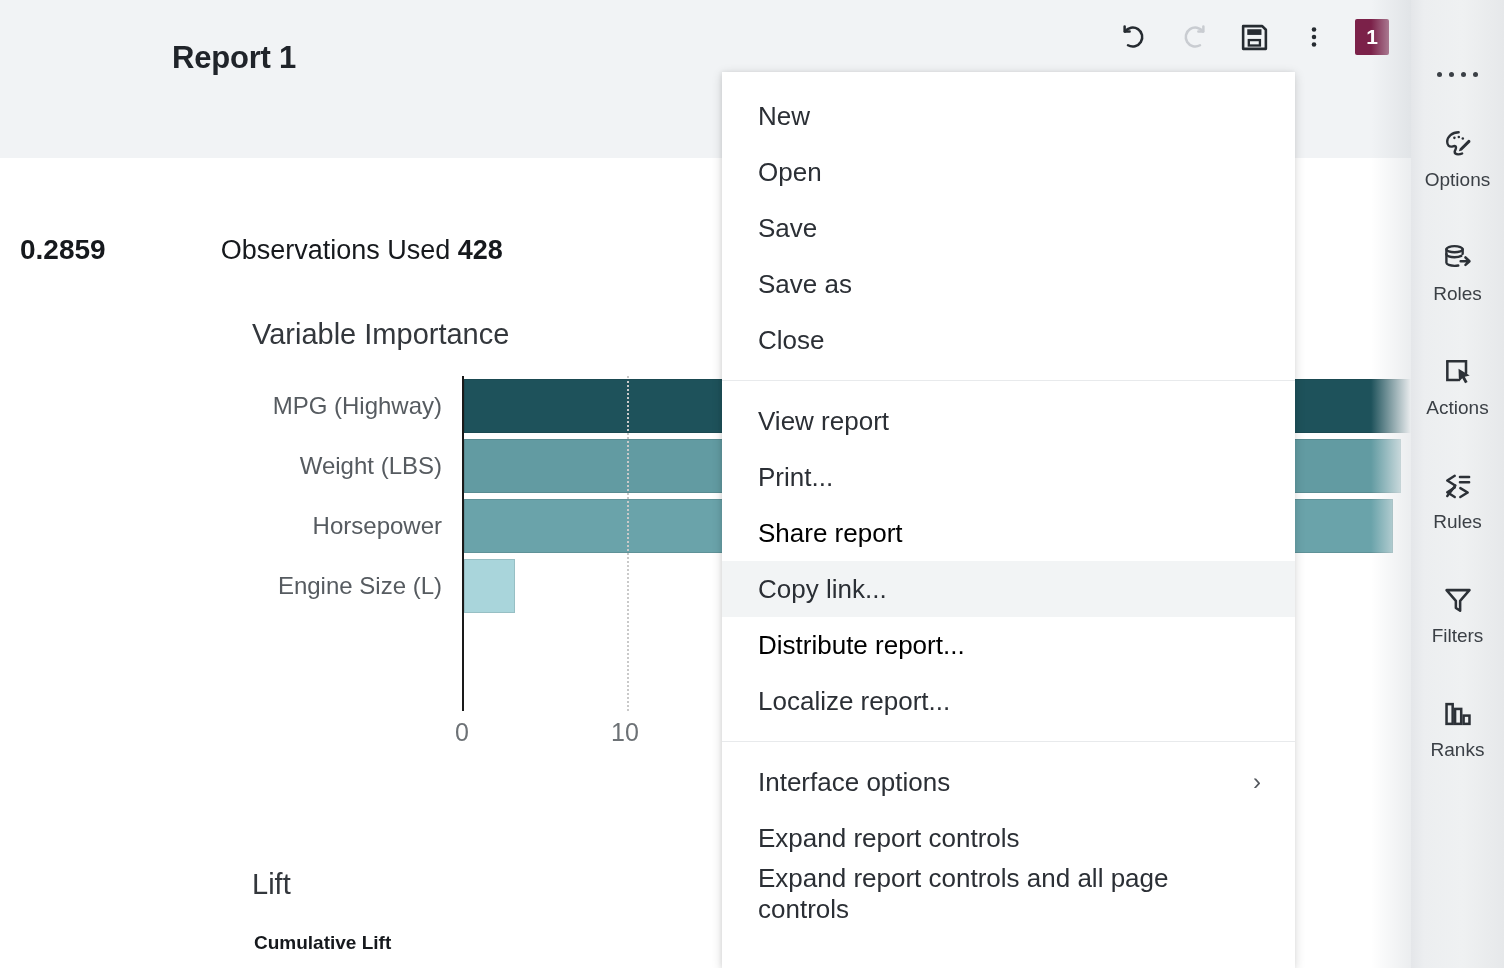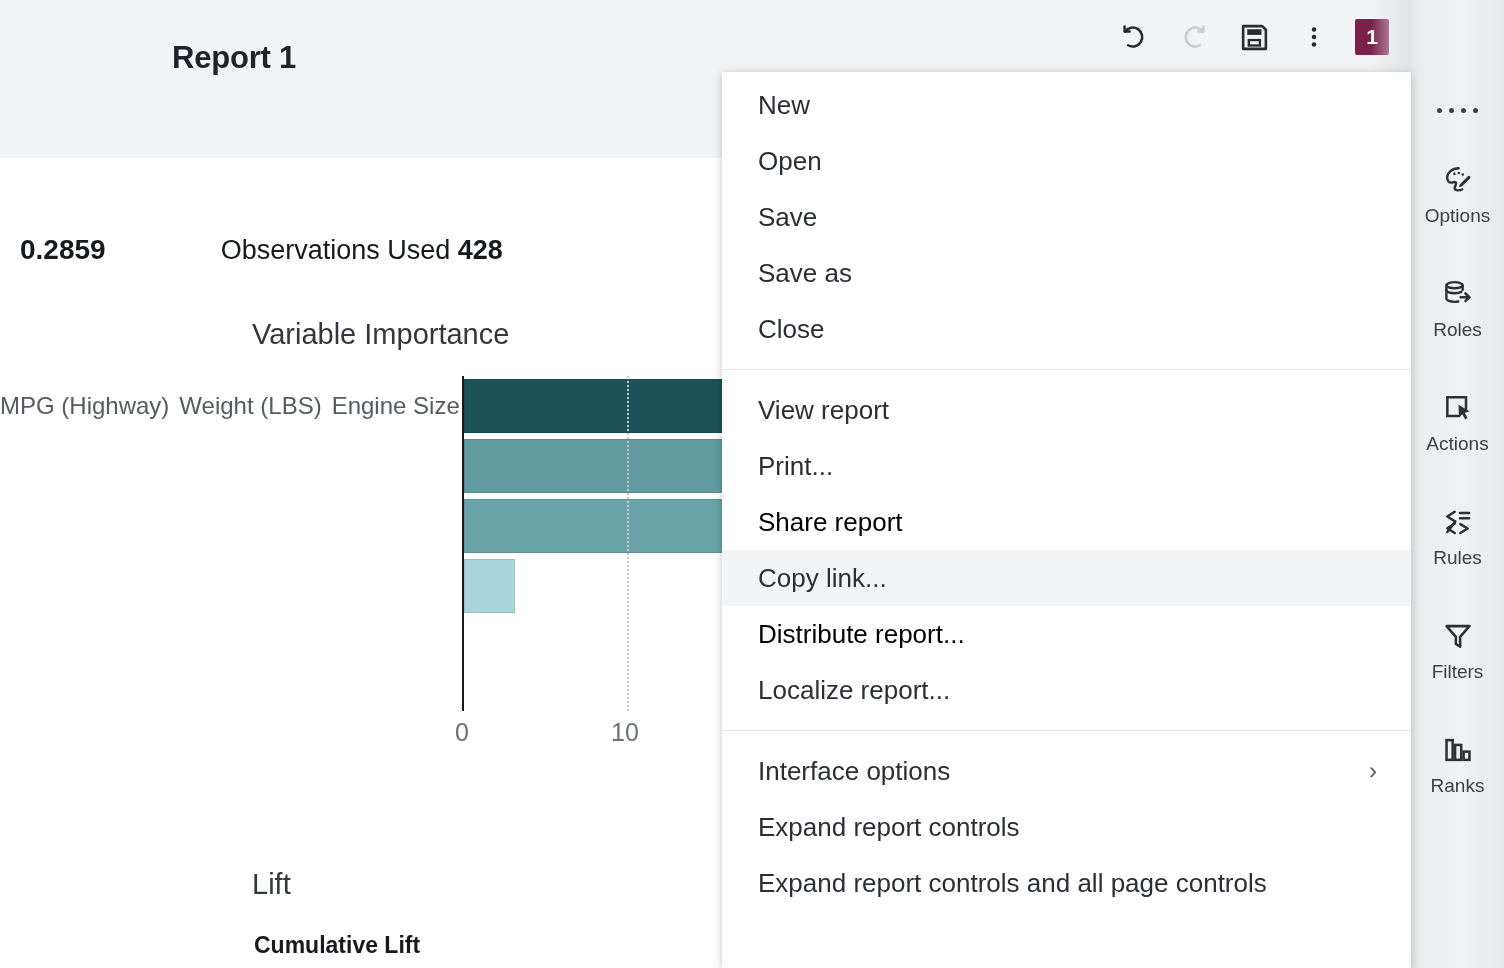--- a/index.html
+++ b/index.html
@@ -68,21 +68,21 @@
     position: absolute; left: 252px; top: 160px;
     font-size: 29px; color: #33373c; font-weight: 400;
   }
   .chart-area {
     position: absolute; left: 0px; top: 218px;
     width: 1411px; height: 390px;
   }
   .cat-labels {
     position: absolute; left: 0px; top: 0px;
     width: 452px;
-    display: flex; flex-direction: row;
+    display: flex; flex-direction: column;
   }
   .cat-label {
     height: 60px; line-height: 60px;
     text-align: right; padding-right: 10px;
     font-size: 24px; color: #565b60;
     white-space: nowrap;
   }
   .plot {
     position: absolute; left: 462px; top: 0px;
     width: 949px; height: 335px;
@@ -107,67 +107,67 @@
     font-size: 25px; color: #6d7276;
     transform: translateX(-50%);
   }
 
   .lift-title {
     position: absolute; left: 252px; top: 710px;
     font-size: 29px; color: #33373c; font-weight: 400;
   }
   .lift-sub {
     position: absolute; left: 254px; top: 774px;
-    font-size: 23px; color: #16191d; font-weight: 700;
+    font-size: 19px; color: #16191d; font-weight: 700;
   }
 
   
   .content-fade {
     position: absolute; right: 0; top: 0; width: 40px; height: 100%;
     background: linear-gradient(to right, rgba(255,255,255,0), rgba(235,237,239,1));
     pointer-events: none;
   }
   .header-fade {
     position: absolute; right: 0; top: 0; width: 40px; height: 100%;
     background: linear-gradient(to right, rgba(241,243,245,0), rgba(225,228,231,1));
     pointer-events: none;
   }
 
   
   .sidebar {
     position: absolute; right: 0; top: 0;
     width: 93px; height: 968px;
     background: linear-gradient(to right, #e4e6e9 0%, #eceef0 14%, #eff1f2 55%, #e6e8ea 100%);
     display: flex; flex-direction: column; align-items: center;
-    padding-top: 108px;
+    padding-top: 72px;
   }
   .sb-dots {
     display: flex; gap: 7px; margin-bottom: 48px; cursor: pointer;
   }
   .sb-dots i {
     width: 5px; height: 5px; border-radius: 50%; background: #3b4046;
     display: block;
   }
   .sb-item {
     width: 93px; display: flex; flex-direction: column;
     align-items: center; margin-bottom: 48px; cursor: pointer;
   }
   .sb-icon { height: 38px; display: flex; align-items: center; justify-content: center; }
   .sb-label {
     margin-top: 6px; font-size: 19px; color: #3b4046; font-weight: 400;
   }
 
   
   .menu {
     position: absolute; left: 722px; top: 72px;
-    width: 689px; height: 896px;
+    width: 573px; height: 896px;
     background: #ffffff;
     box-shadow: 0 2px 10px rgba(0,0,0,0.16), -1px 0 4px rgba(0,0,0,0.06);
     z-index: 50;
-    padding-top: 5px;
+    padding-top: 16px;
   }
   .menu-item {
     height: 56px; display: flex; align-items: center;
     padding: 0 36px;
     font-size: 26px; color: #2b2f35; font-weight: 400;
     cursor: pointer; position: relative;
   }
   .menu-item.disabled { color: #000000; cursor: default; }
   .menu-item.highlight { background: #f2f4f5; }
   .menu-item .submenu-arrow {
@@ -232,20 +232,21 @@
         <b>428</b>
       </span>
     </div>
 
     <div class="chart-title">Variable Importance</div>
 
     <div class="chart-area">
       <div class="cat-labels" id="cat-labels">
           <div class="cat-label">MPG (Highway)</div>
           <div class="cat-label">Weight (LBS)</div>
+          <div class="cat-label">Horsepower</div>
           <div class="cat-label">Engine Size (L)</div>
         </div>
       <div class="plot" id="plot">
         <div class="bars" id="bars">
             <div class="bar-row">
               <div class="bar" title="MPG (Highway): 58.2" style="width: 948.66px; background: rgb(30, 82, 91);"></div>
             </div>
             <div class="bar-row">
               <div class="bar" title="Weight (LBS): 57.5" style="width: 937.25px; background: rgb(98, 155, 162);"></div>
             </div>

